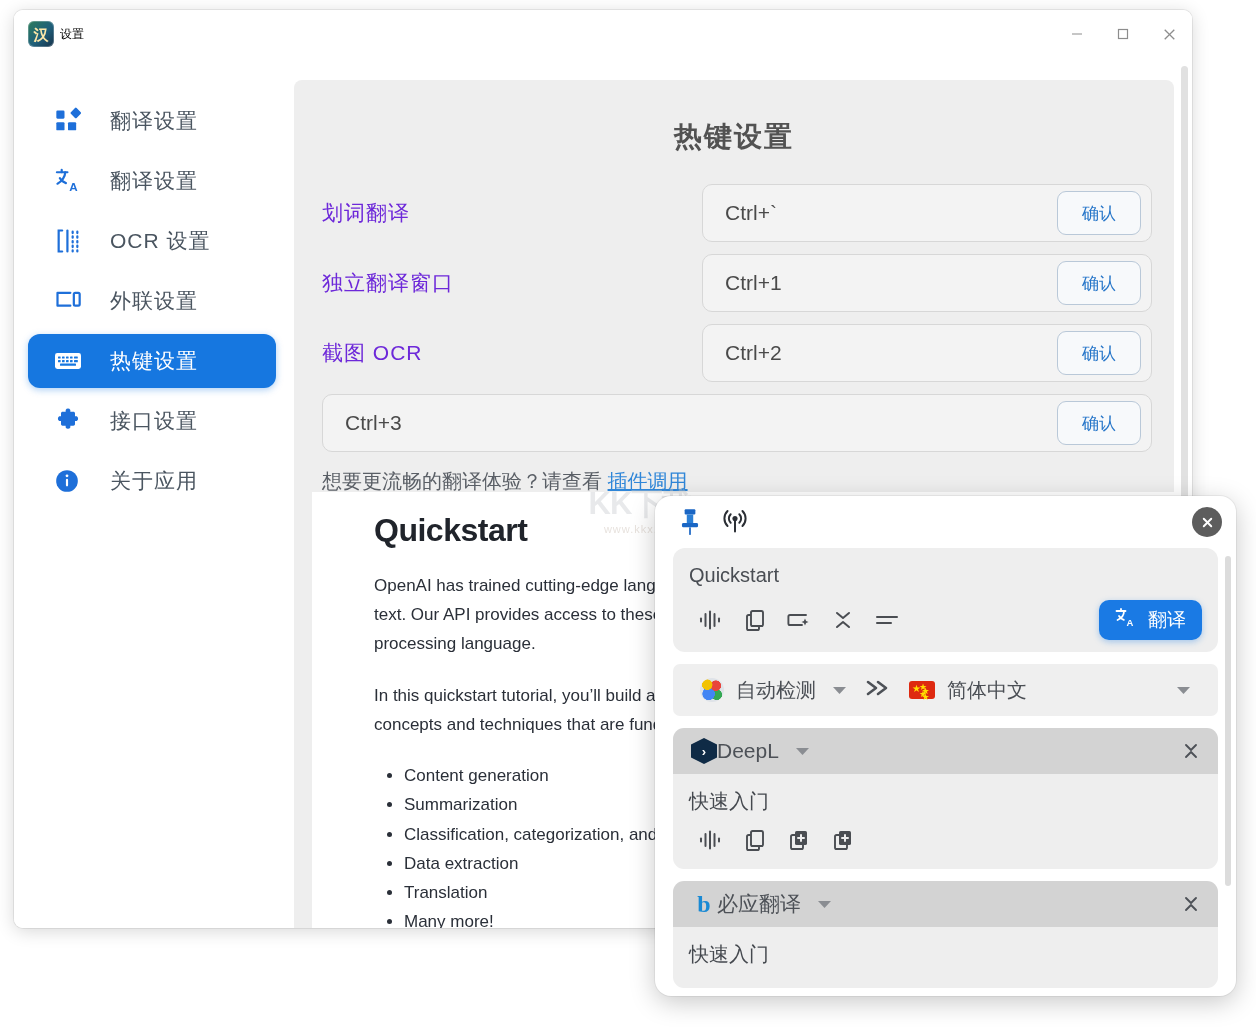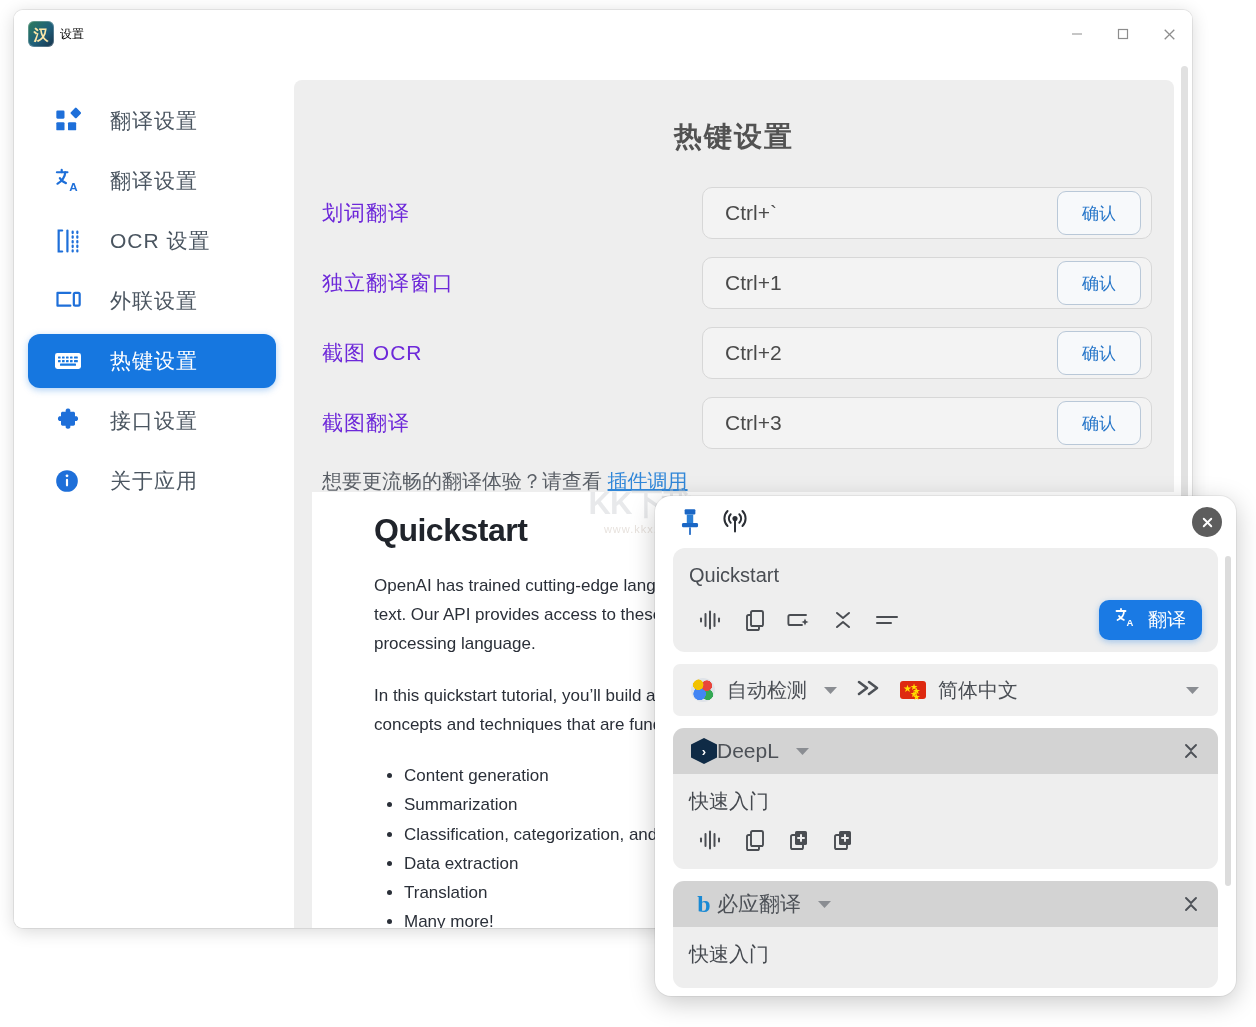--- a/index.html
+++ b/index.html
@@ -149,21 +149,21 @@
     height: 70px;
   }
   .hk-label {
     width: 380px;
     font-size: 21px;
     color: #6d28d9;
     letter-spacing: 1px;
   }
   .hk-field {
     flex: 1;
-    height: 52px;
+    height: 58px;
     background: #f3f3f3;
     border: 1px solid #d7d7d7;
     border-radius: 10px;
     display: flex;
     align-items: center;
     padding: 0 10px 0 22px;
     box-sizing: border-box;
   }
   .hk-value {
     flex: 1;
@@ -365,21 +365,21 @@
     cursor: pointer;
     box-shadow: 0 2px 6px rgba(26,122,228,0.35);
   }
   .lang-bar {
     margin-top: 12px;
     height: 52px;
     background: #efefef;
     border-radius: 7px;
     display: flex;
     align-items: center;
-    padding: 0 18px;
+    padding: 0 27px;
     box-sizing: border-box;
   }
   .lang-pick {
     display: flex;
     align-items: center;
     cursor: pointer;
   }
   .lang-name {
     font-size: 20px;
     color: #4b4f55;
@@ -639,21 +639,20 @@
 
         <div class="hk-row">
           <div class="hk-label">截图 OCR</div>
           <div class="hk-field">
             <div class="hk-value">Ctrl+2</div>
             <div class="hk-confirm">确认</div>
           </div>
         </div>
 
         <div class="hk-row">
-          <div class="hk-label">截图翻译</div>
           <div class="hk-field">
             <div class="hk-value">Ctrl+3</div>
             <div class="hk-confirm">确认</div>
           </div>
         </div>
       </div>
 
       <div class="plugin-note">
         <span>想要更流畅的翻译体验？请查看</span>
         <a href="#">插件调用</a>

